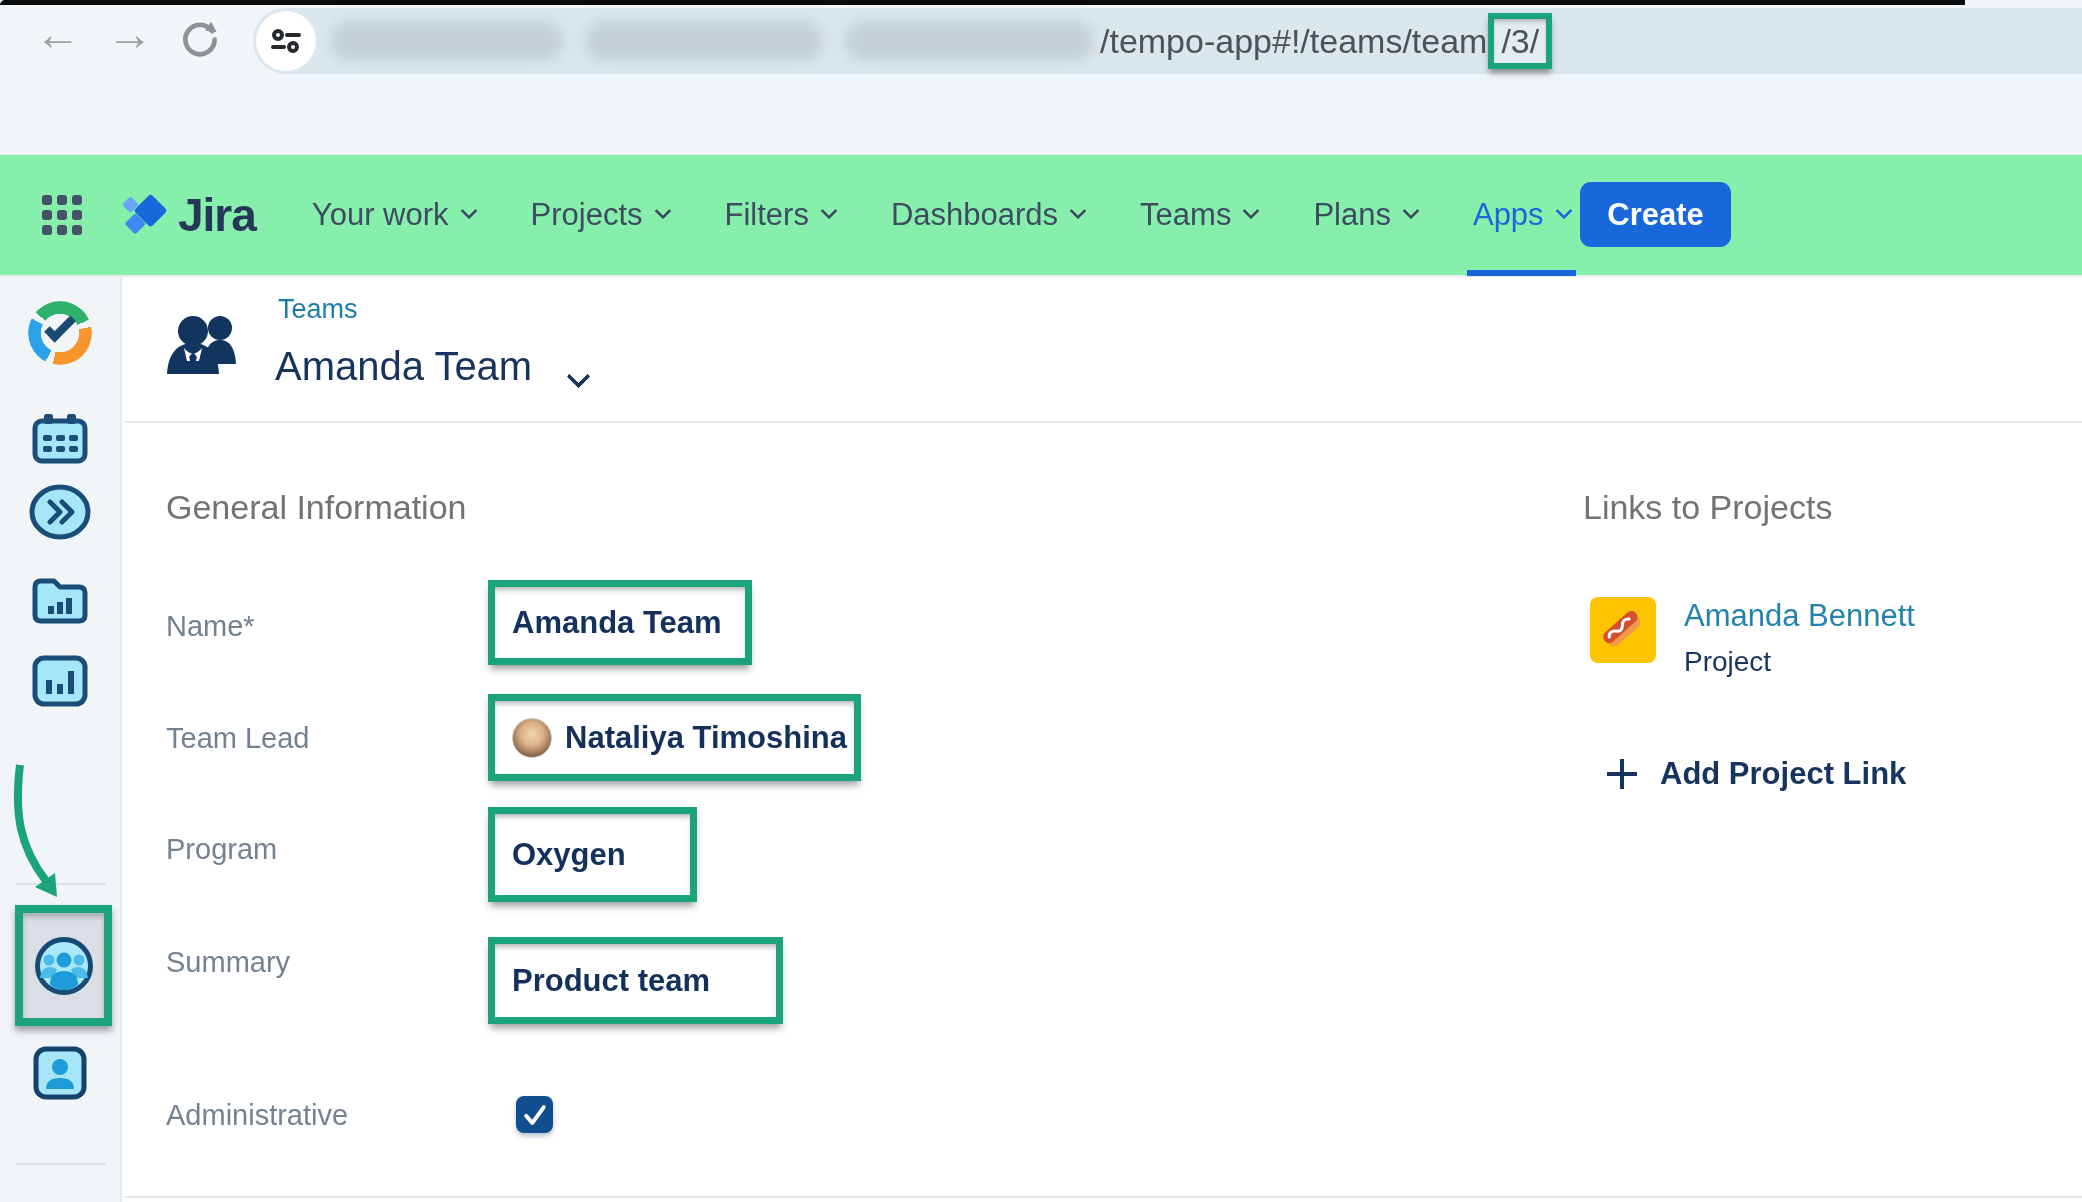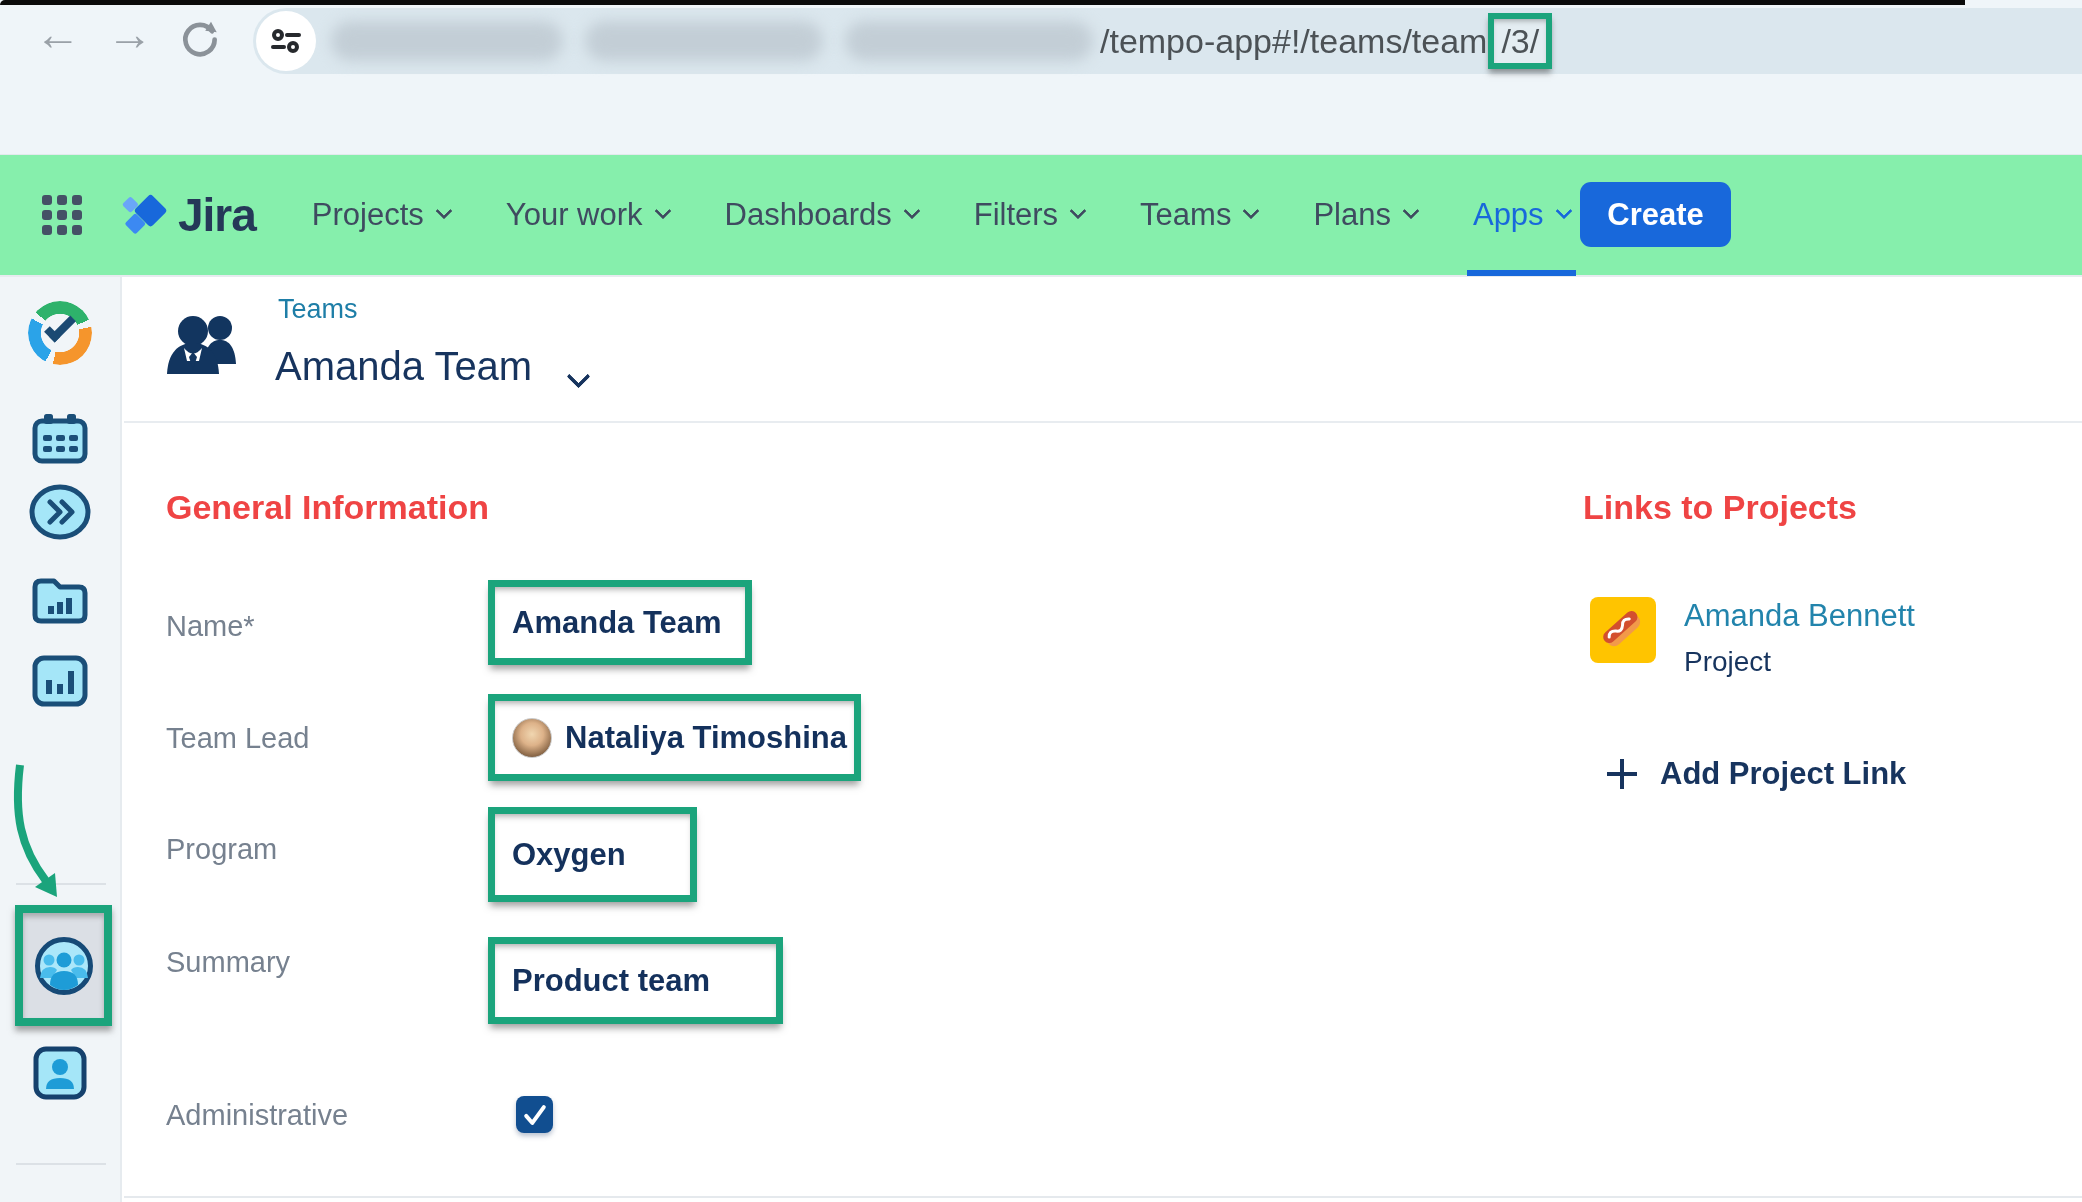--- a/index.html
+++ b/index.html
@@ -79,21 +79,21 @@
   .breadcrumb { position:absolute; left:278px; top:294px; font-size:27px;
     color:#1E7EA7; text-decoration:none; cursor:pointer; }
   .page-title { position:absolute; left:275px; top:344px; font-size:40px;
     font-weight:500; color:#17345E; }
   .title-chev { position:absolute; left:570px; top:368px; width:17px; height:17px;
     border-right:4px solid #17345E; border-bottom:4px solid #17345E;
     transform:rotate(45deg); border-radius:2px; cursor:pointer; }
   .header-divider { position:absolute; left:124px; right:0; top:421px; height:2px; background:#E8ECF0; }
 
   
-  .section-title { position:absolute; font-size:34px; font-weight:700; color:#ef4444; }
+  .section-title { position:absolute; font-size:34px; font-weight:400; color:#737373; }
   .gi-title { left:166px; top:488px; }
   .lp-title { left:1583px; top:488px; }
   .f-label { position:absolute; left:166px; font-size:29px; color:#76818F; }
   .lbl-name { top:610px; } .lbl-lead { top:722px; } .lbl-prog { top:833px; }
   .lbl-sum { top:946px; } .lbl-adm { top:1099px; }
   .v-box { position:absolute; border:7px solid #1BA47C; background:#fff;
     display:flex; align-items:center; padding:0 17px;
     box-shadow:0 6px 7px -2px rgba(80,80,80,.55), inset 0 5px 6px -3px rgba(80,80,80,.5); }
   .v-box .val { font-size:31px; font-weight:700; color:#14315C; cursor:pointer; white-space:nowrap; }
   .box-name { left:488px; top:580px; width:264px; height:85px; }
@@ -168,33 +168,33 @@
     <div class="jira-logo">
       <svg width="48" height="48" viewBox="0 0 44 44">
         <rect x="4" y="7" width="11" height="11" rx="2" transform="rotate(45 9.5 12.5)" fill="#6AA6F8"></rect>
         <rect x="7" y="23" width="14" height="14" rx="2" transform="rotate(45 14 30)" fill="#3C89F2"></rect>
         <rect x="17" y="7" width="22" height="22" rx="3" transform="rotate(45 28 18)" fill="#1868DB"></rect>
       </svg>
       <span class="jira-word">Jira</span>
     </div>
     <div class="nav-menu">
       <div class="nav-item">
+        <span>Your work</span>
+        <i class="chev"></i>
+      </div>
+      <div class="nav-item">
         <span>Projects</span>
         <i class="chev"></i>
       </div>
       <div class="nav-item">
-        <span>Your work</span>
+        <span>Filters</span>
         <i class="chev"></i>
       </div>
       <div class="nav-item">
         <span>Dashboards</span>
-        <i class="chev"></i>
-      </div>
-      <div class="nav-item">
-        <span>Filters</span>
         <i class="chev"></i>
       </div>
       <div class="nav-item">
         <span>Teams</span>
         <i class="chev"></i>
       </div>
       <div class="nav-item">
         <span>Plans</span>
         <i class="chev"></i>
       </div>

